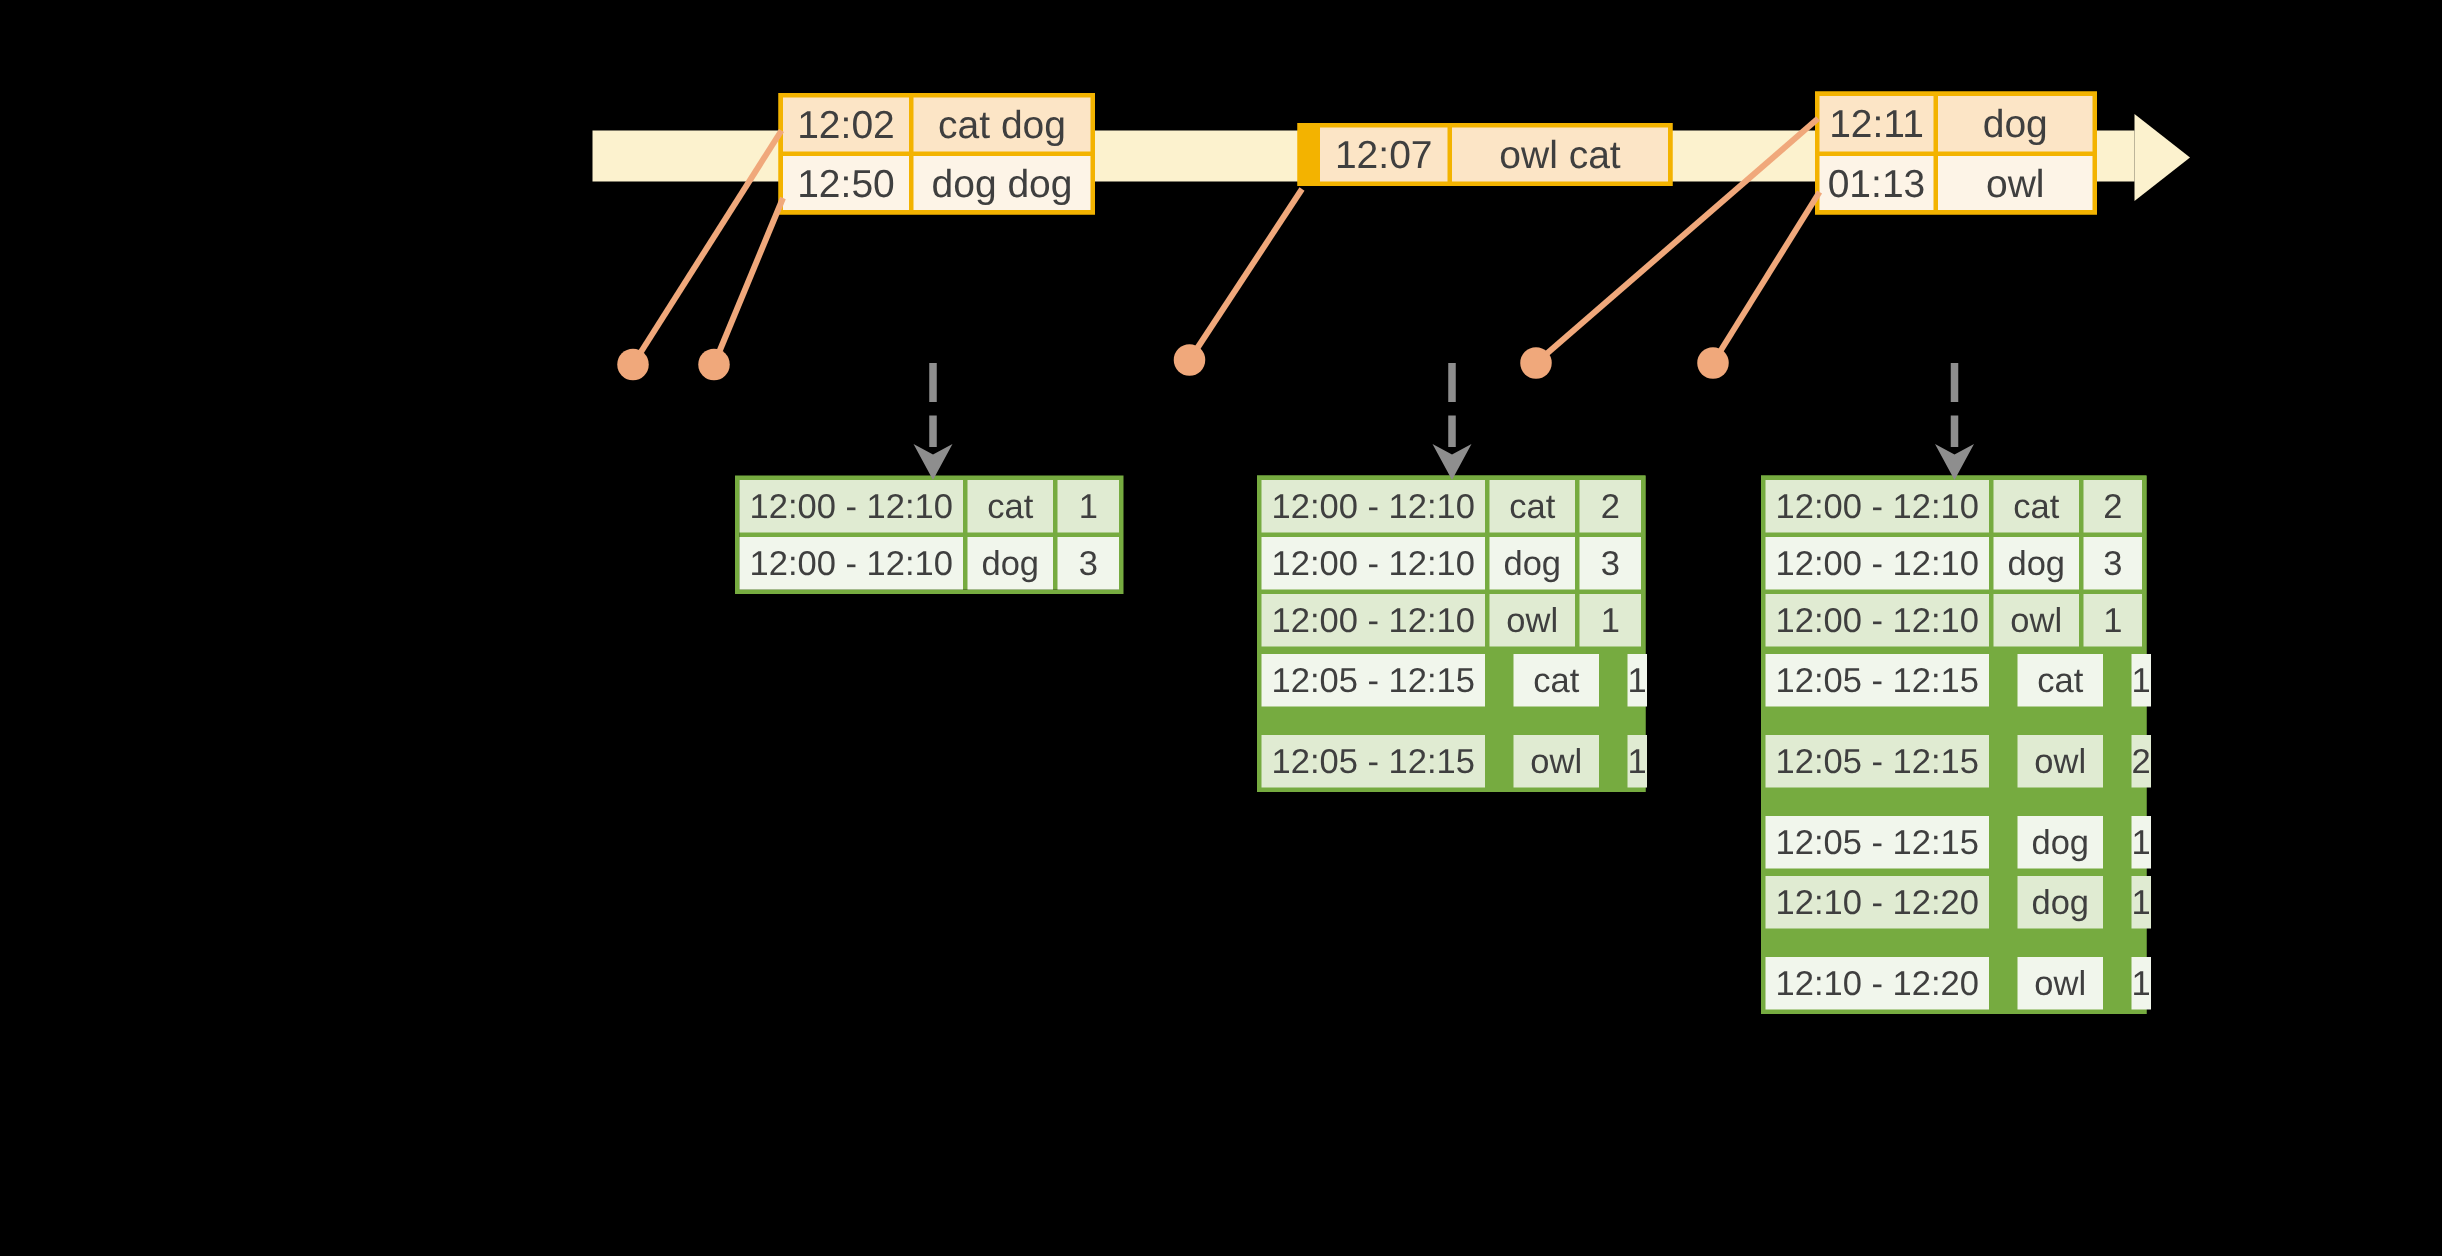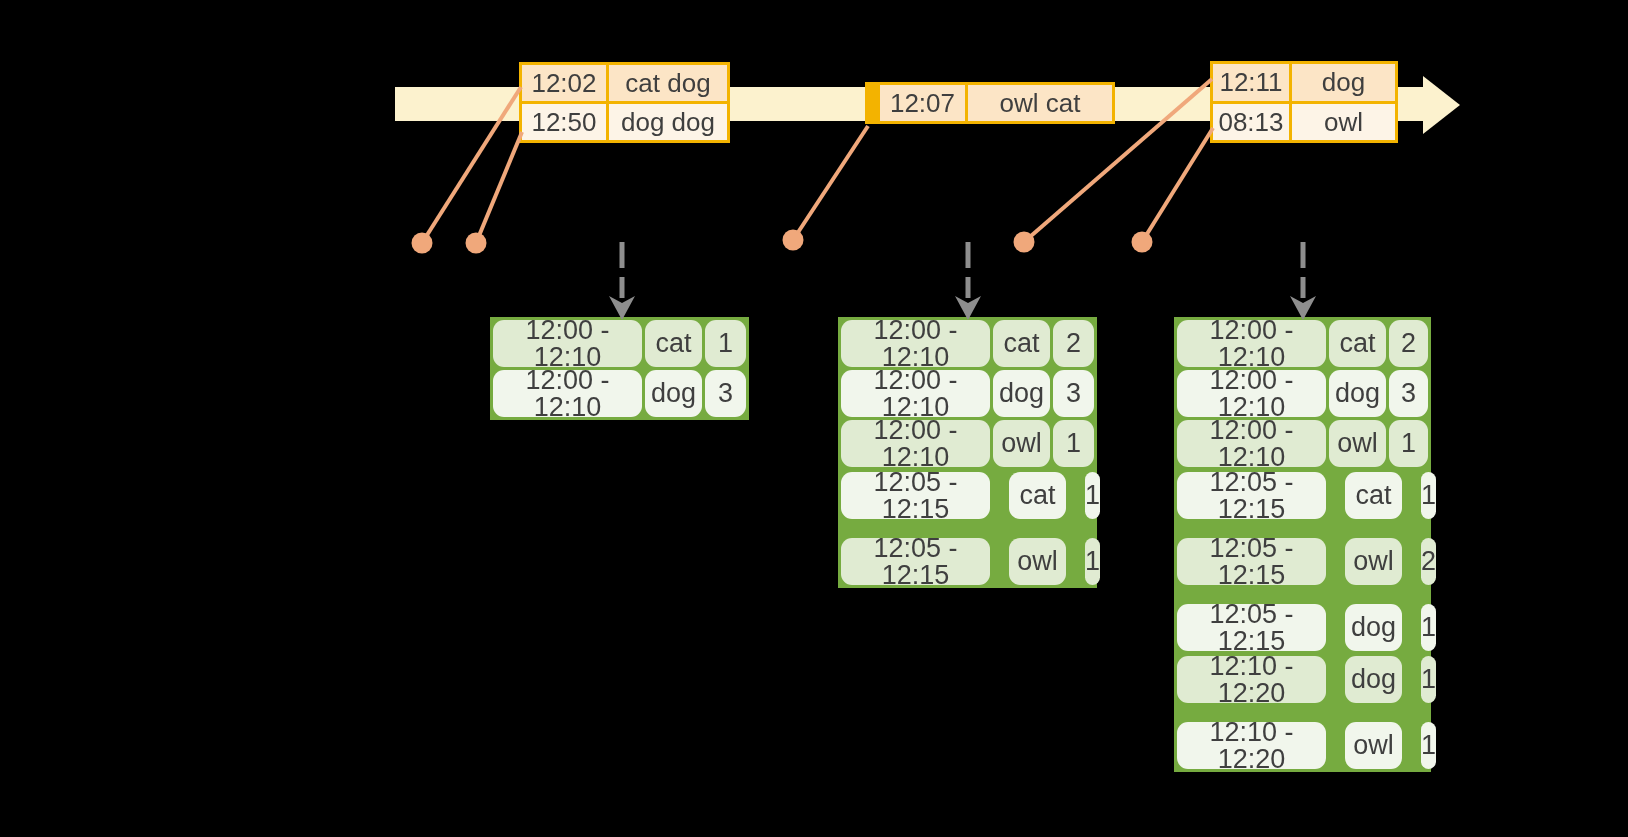--- a/index.html
+++ b/index.html
@@ -4,21 +4,20 @@
 <style>
   * { box-sizing: border-box; margin: 0; padding: 0; }
   html, body { background: #000; }
   .canvas {
     position: relative;
     width: 1628px; height: 837px;
     background: var(--canvas-background, #000);
     overflow: hidden;
     font-family: "Liberation Sans", sans-serif;
     color: var(--text-color, #3F3F3F);
-    text-align: center;
   }
 
   
   .band {
     position: absolute; left: 395px; top: 87px;
     width: 1028px; height: 34px;
     background: var(--timeline-band, #FCF2CE);
     z-index: 1;
   }
   .band-head {
@@ -55,23 +54,23 @@
   #rt0 { left: 490px;  top: 317px; width: 259px; }
   #rt1 { left: 838px;  top: 317px; width: 259px; }
   #rt2 { left: 1174px; top: 317px; width: 257px; }
   .rt-group {
     display: grid; gap: 3px;
     grid-template-columns: 149px 57px 1fr;
     background: var(--result-table-border, #76AB40);
   }
   .rt-group + .rt-group { margin-top: 5px; gap: 19px; }
   .rt-cell {
-    height: 47px;
+    height: 35px;
     display: flex; align-items: center; justify-content: center;
-    font-size: 27px; line-height: 1; border-radius: 11px;
+    font-size: 23px; line-height: 1;
   }
   .rt-cell.dark  { background: var(--result-row-dark, #E0EBD2); }
   .rt-cell.light { background: var(--result-row-light, #F1F6EC); }
 
   
   svg.overlay { position: absolute; left: 0; top: 0; z-index: 3; pointer-events: none; }
   .connector { stroke: var(--connector, #F0A87B); stroke-width: 4; }
   .event-dot { fill: var(--connector, #F0A87B); }
   .trigger-line { stroke: var(--trigger-arrow, #8E8E8E); stroke-width: 5; stroke-dasharray: 26 9; }
   .trigger-head { fill: var(--trigger-arrow, #8E8E8E); }
@@ -90,21 +89,21 @@
       <div class="ev-cell light">12:50</div>
       <div class="ev-cell light">dog dog</div>
     </div>
   <div class="ev-table" id="ev1">
       <div class="ev-cell dark">12:07</div>
       <div class="ev-cell dark">owl cat</div>
     </div>
   <div class="ev-table" id="ev2">
       <div class="ev-cell dark">12:11</div>
       <div class="ev-cell dark">dog</div>
-      <div class="ev-cell light">08:13</div>
+      <div class="ev-cell light">01:13</div>
       <div class="ev-cell light">owl</div>
     </div>
 
   <div class="rt-table" id="rt0">
       <div class="rt-group">
         <div class="rt-cell dark">12:00 - 12:10</div>
         <div class="rt-cell dark">cat</div>
         <div class="rt-cell dark">1</div>
         <div class="rt-cell light">12:00 - 12:10</div>
         <div class="rt-cell light">dog</div>

